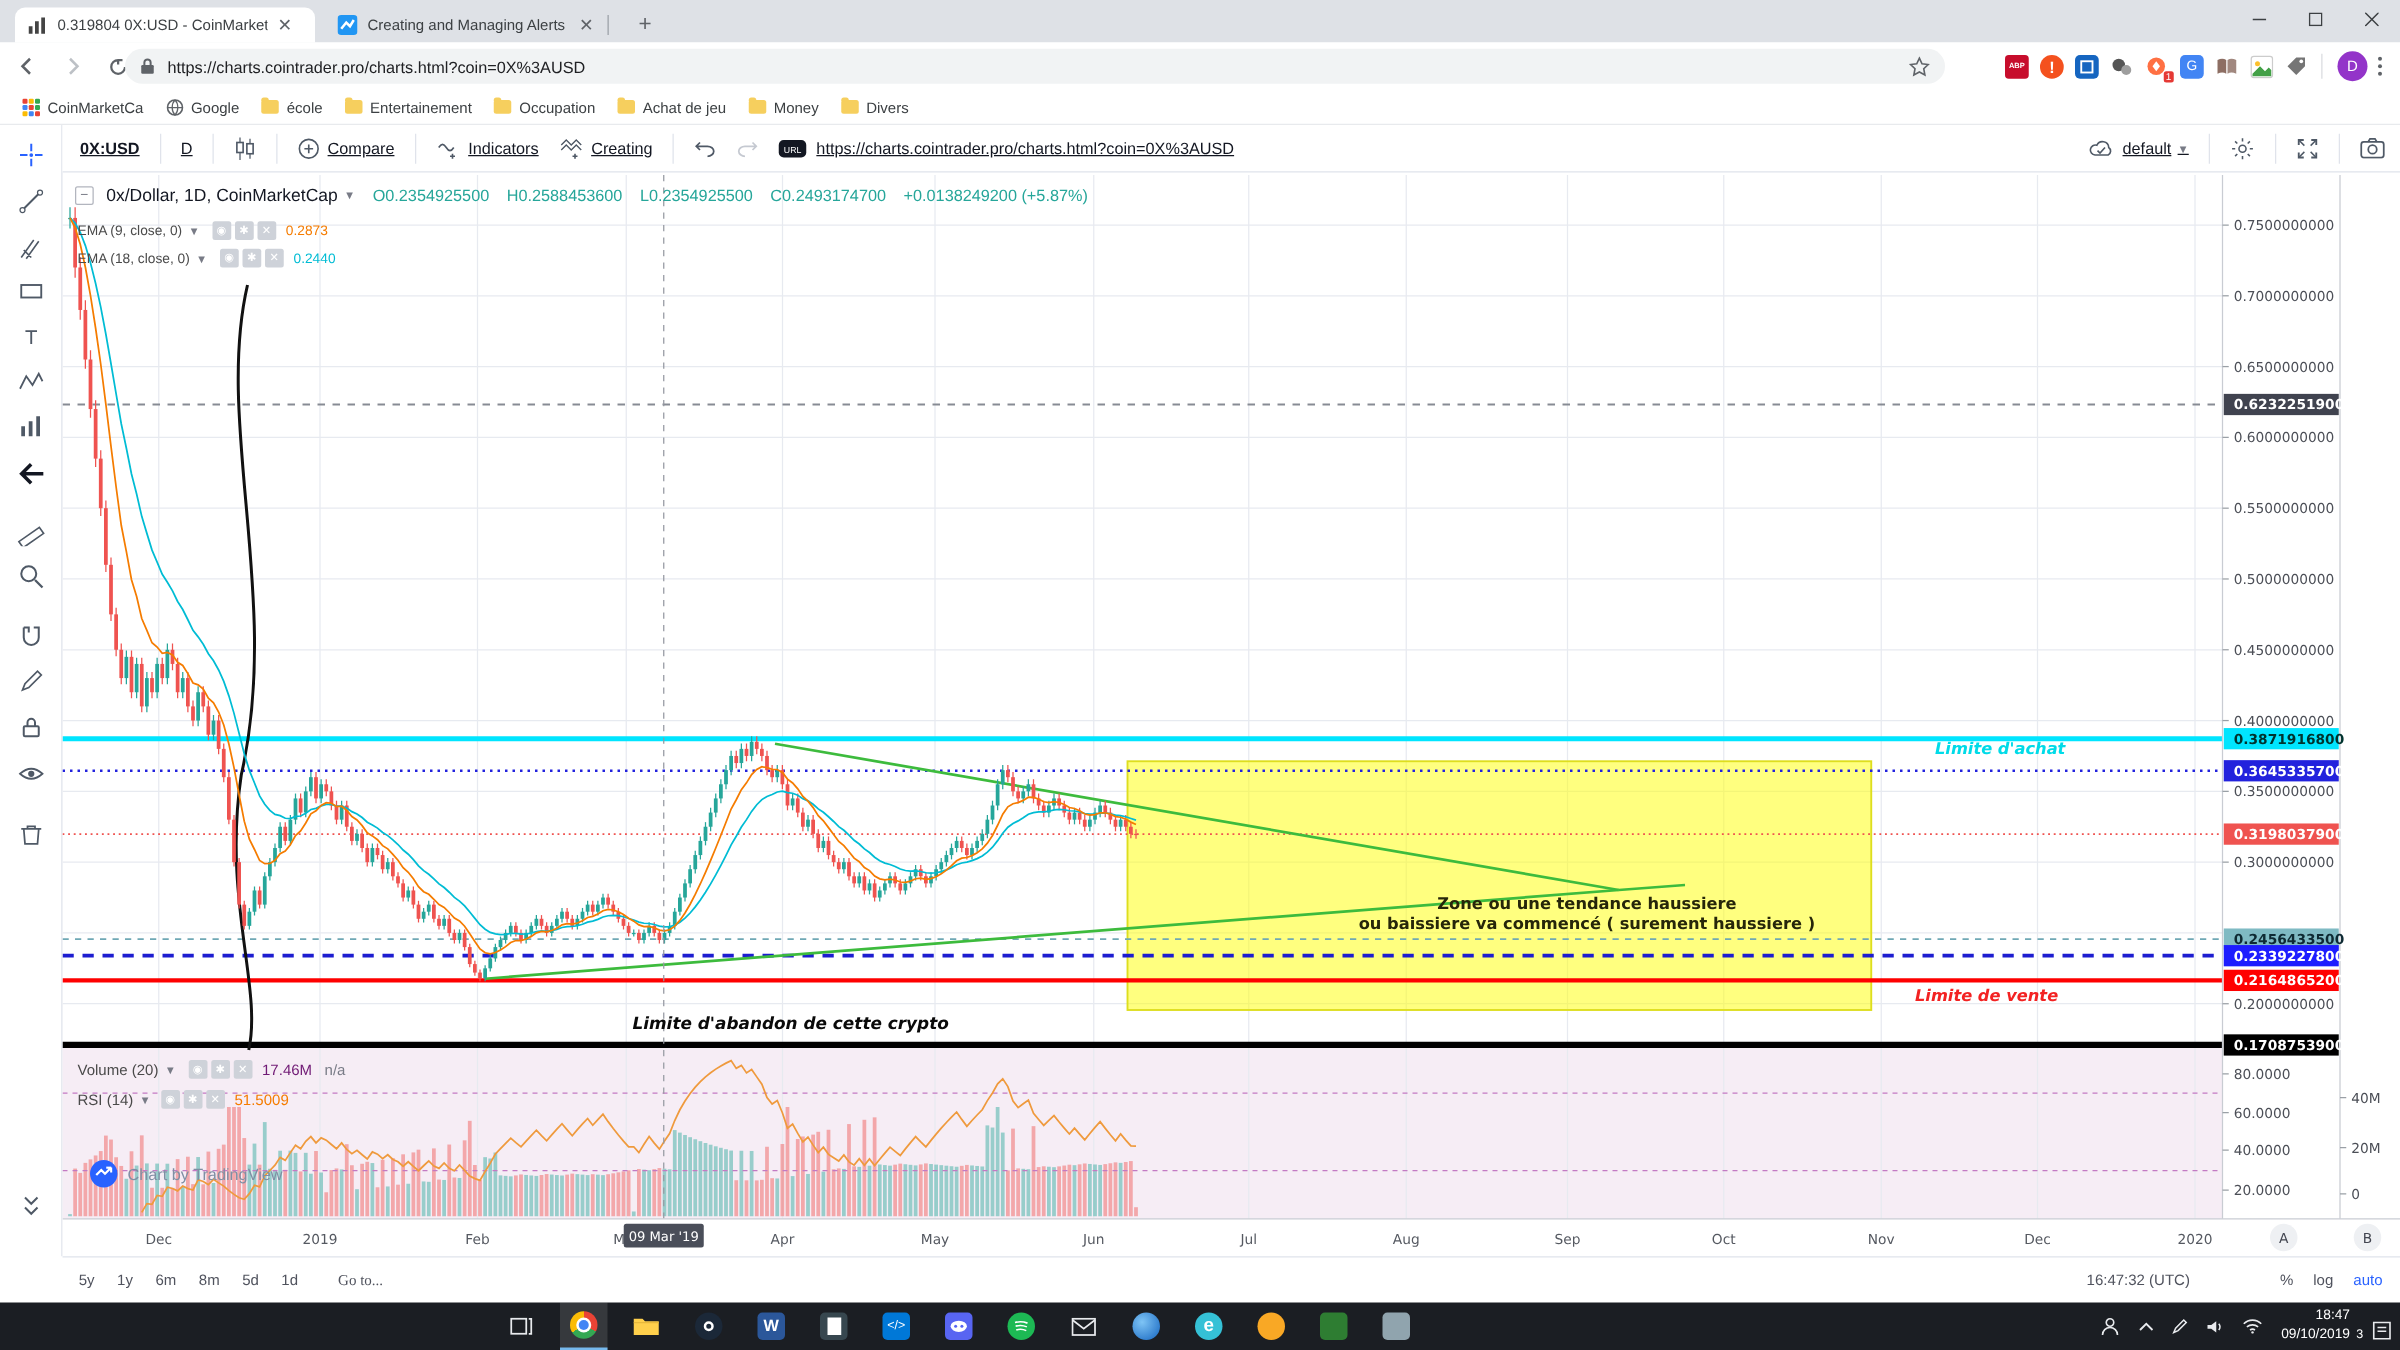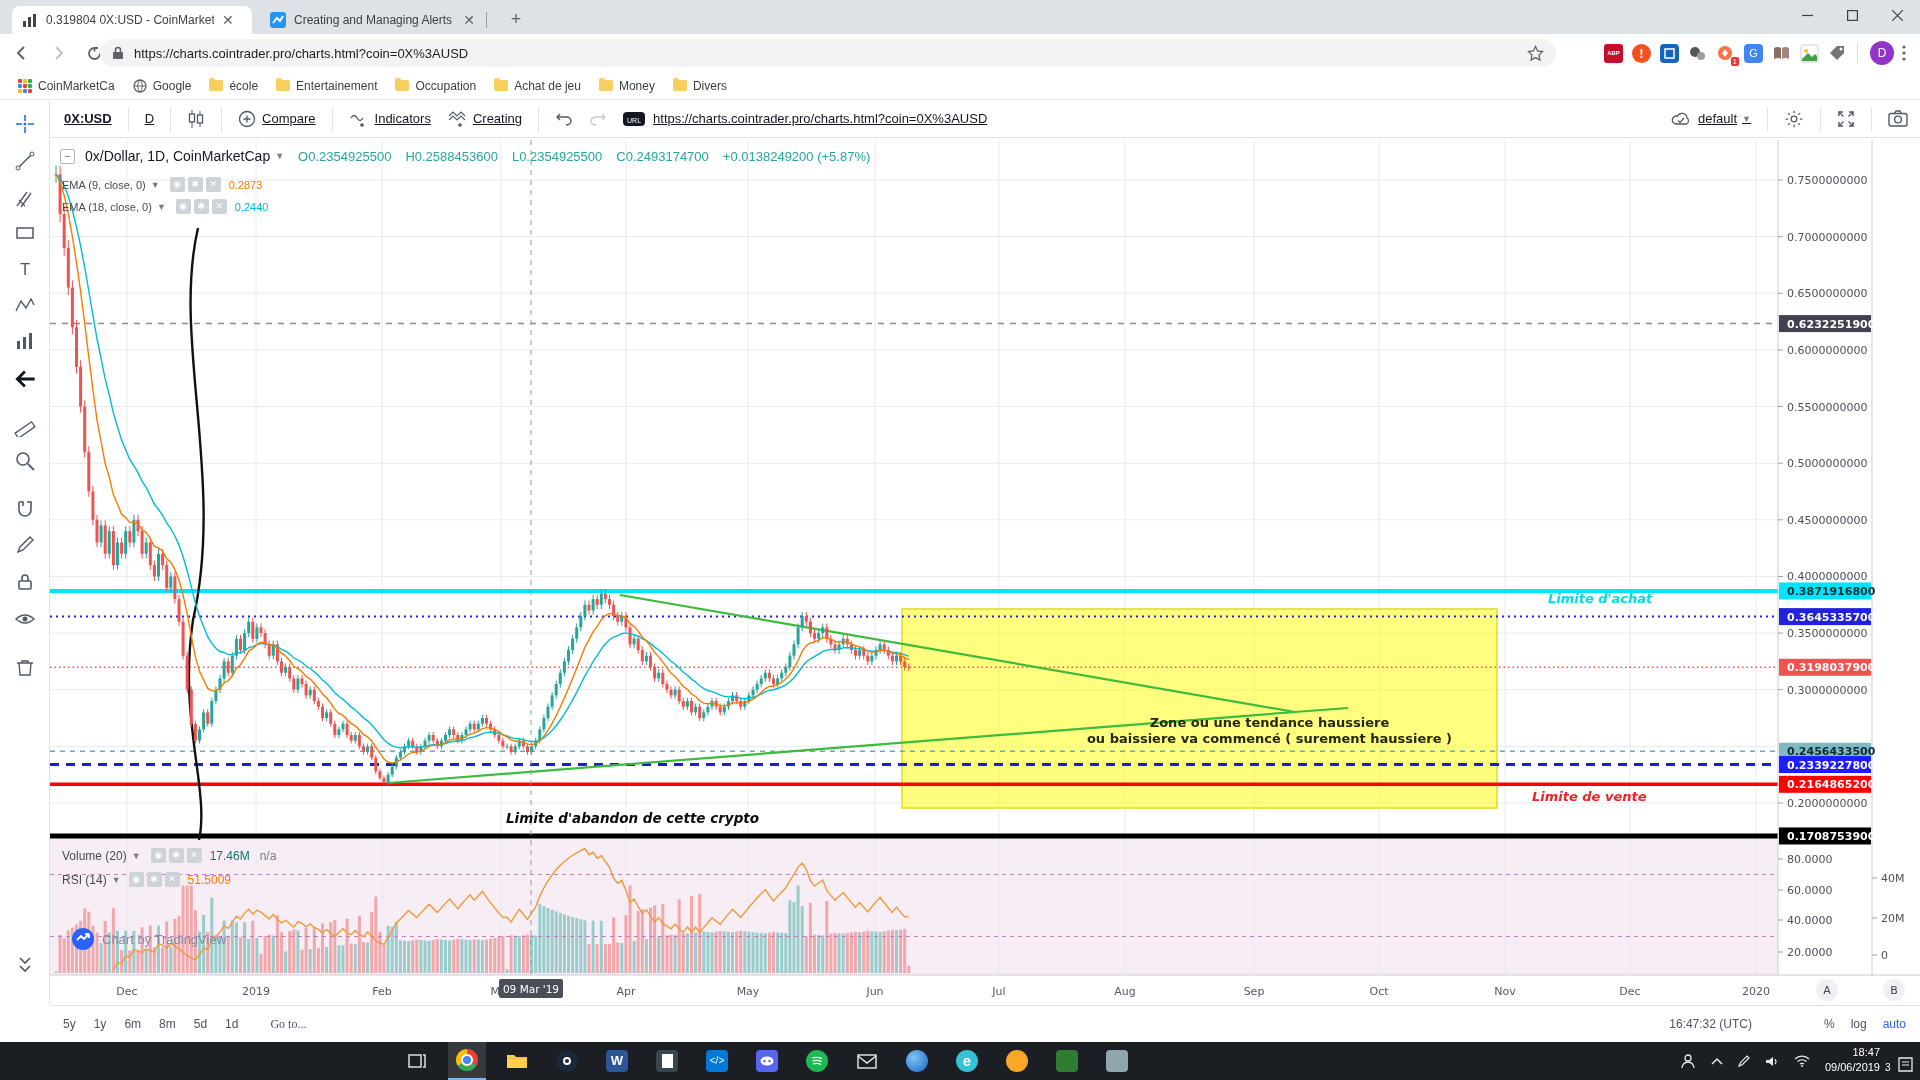--- a/index.html
+++ b/index.html
@@ -1230,21 +1230,21 @@
       <span class="mini-ic">✱</span>
       <span class="mini-ic">✕</span>
     <span style="color:#00bcd4; margin-left:8px;">0.2440</span>
   </div>
   <div class="ema-row" style="left:62px; top:748px;">
     <span style="font-size:12px;">Volume (20)</span>
       <span class="chev">▼</span>
     <span class="mini-ic" style="margin-left:10px;">◉</span>
       <span class="mini-ic">✱</span>
       <span class="mini-ic">✕</span>
-    <span style="color:#0f766e; margin-left:8px; font-size:12px;">17.46M</span>
+    <span style="color:#701a75; margin-left:8px; font-size:12px;">17.46M</span>
     <span style="color:#787b86; margin-left:10px; font-size:12px;">n/a</span>
   </div>
   <div class="ema-row" style="left:62px; top:772px;">
     <span style="font-size:12px;">RSI (14)</span>
       <span class="chev">▼</span>
     <span class="mini-ic" style="margin-left:8px;">◉</span>
       <span class="mini-ic">✱</span>
       <span class="mini-ic">✕</span>
     <span style="color:#f57c00; margin-left:8px; font-size:12px;">51.5009</span>
   </div>
@@ -1362,21 +1362,21 @@
         <path d="M1 5 H4 L8 2 V11 L4 8 H1 Z" fill="#e8eaed"></path>
         <path d="M10 4 a4 4 0 0 1 0 5" stroke="#e8eaed" fill="none" stroke-width="1.2"></path>
       </svg>
     <svg width="16" height="12" viewBox="0 0 16 12">
         <path d="M1 4 a10 10 0 0 1 14 0 M3.5 6.5 a7 7 0 0 1 9 0 M6 9 a3.5 3.5 0 0 1 4 0" stroke="#e8eaed" stroke-width="1.3" fill="none"></path>
         <circle cx="8" cy="11" r="1" fill="#e8eaed"></circle>
       </svg>
   </div>
   <div class="clock">
     <div>18:47</div>
-    <div>09/06/2019</div>
+    <div>09/10/2019</div>
   </div>
   <div class="notif">
     <span style="font-size:10px; position:absolute; left:-12px; top:12px;">3</span>
     <svg width="17" height="17" viewBox="0 0 17 17" style="margin-top:6px;">
         <path d="M2 2 H15 V15 H2 Z" fill="none" stroke="#e8eaed" stroke-width="1.3"></path>
         <path d="M5 6 H12 M5 9 H12" stroke="#e8eaed" stroke-width="1.1"></path>
       </svg>
   </div>
 </div>
 

